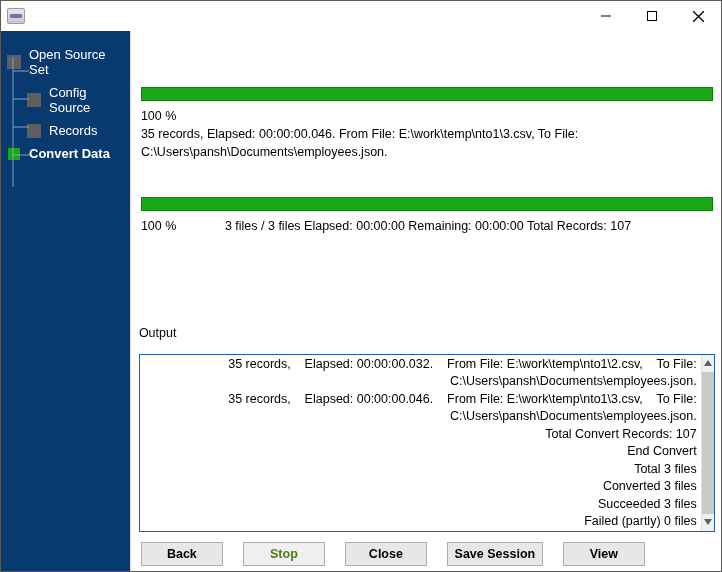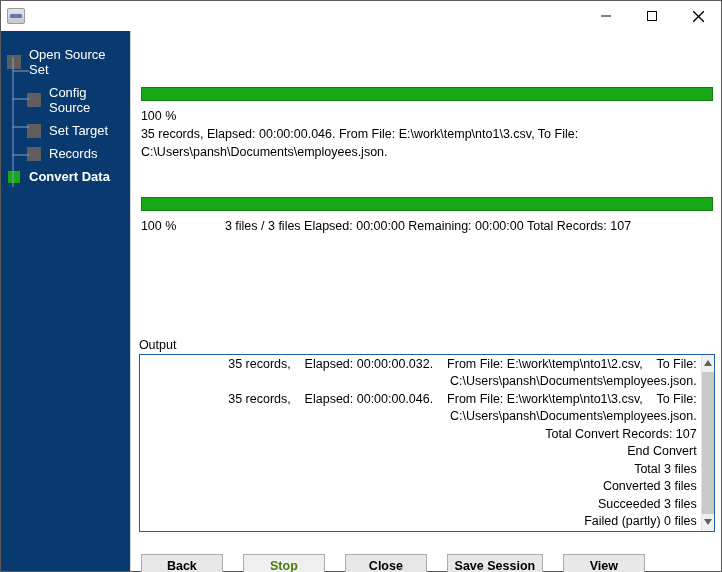--- a/index.html
+++ b/index.html
@@ -112,21 +112,20 @@
 
   
   .main {
     flex: 1 1 auto;
     display: flex;
     flex-direction: column;
     min-width: 0;
     background: #fff;
     padding: 4px 6px 8px 8px;
     border-left: 1px solid #d9d9d9;
-    gap: 12px;
   }
 
   .progress-area {
     padding-top: 52px;
     padding-left: 2px;
     padding-right: 2px;
   }
 
   .progress-bar {
     height: 14px;
@@ -151,21 +150,21 @@
     flex: 1 1 auto;
   }
 
   .spacer-mid { height: 36px; }
 
   .output-block {
     margin-top: 90px;
   }
   .output-label {
     font-size: 12.5px;
-    margin-bottom: 2px;
+    margin-bottom: 14px;
   }
   .output-box {
     border: 1px solid #1f5fa8;
     height: 178px;
     position: relative;
     font-size: 12.5px;
     display: flex;
   }
   .output-content {
     flex: 1 1 auto;
@@ -262,24 +261,20 @@
         <path d="M 2 130 L 2 130" stroke="#7fa2c7" stroke-width="1"></path>
       </svg>
 
       <div class="step">
         <div class="box"></div>
         <span>Open Source Set</span>
       </div>
       <div class="step child">
         <div class="box"></div>
         <span>Config Source</span>
-      </div>
-      <div class="step child">
-        <div class="box"></div>
-        <span>Set Target</span>
       </div>
       <div class="step child">
         <div class="box"></div>
         <span>Records</span>
       </div>
       <div class="step current">
         <div class="box"></div>
         <span>Convert Data</span>
       </div>
     </div>

